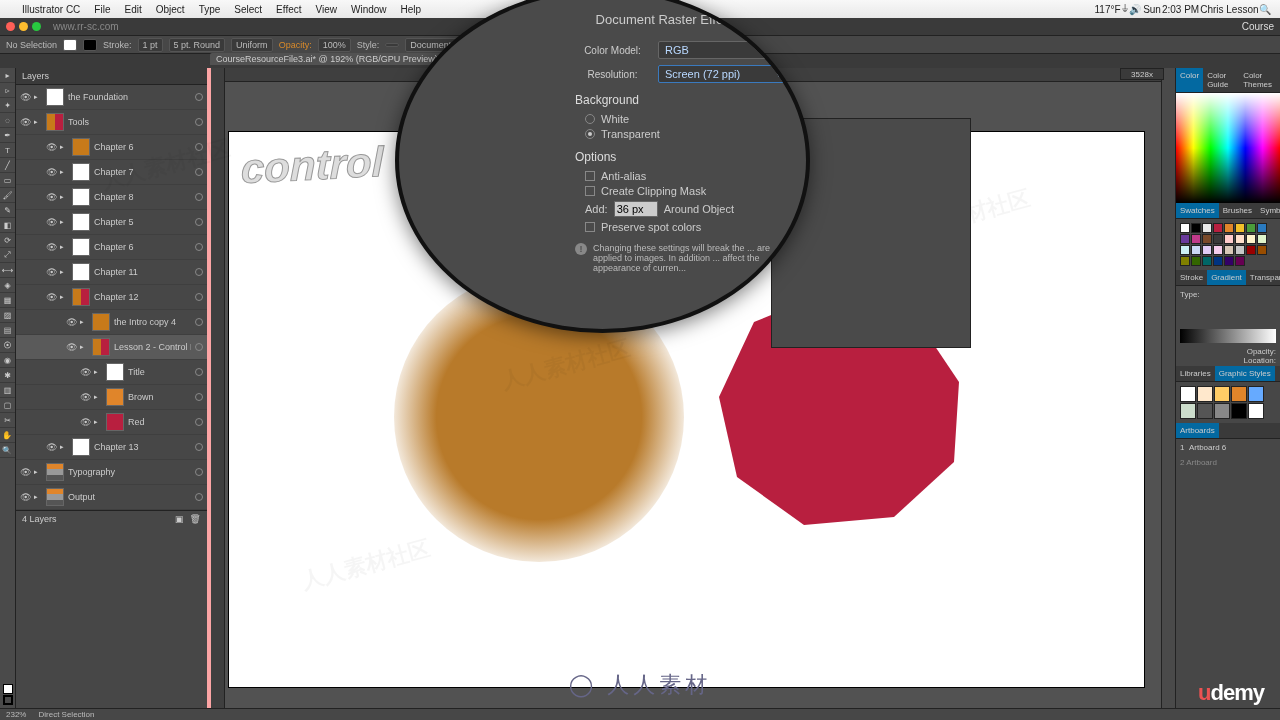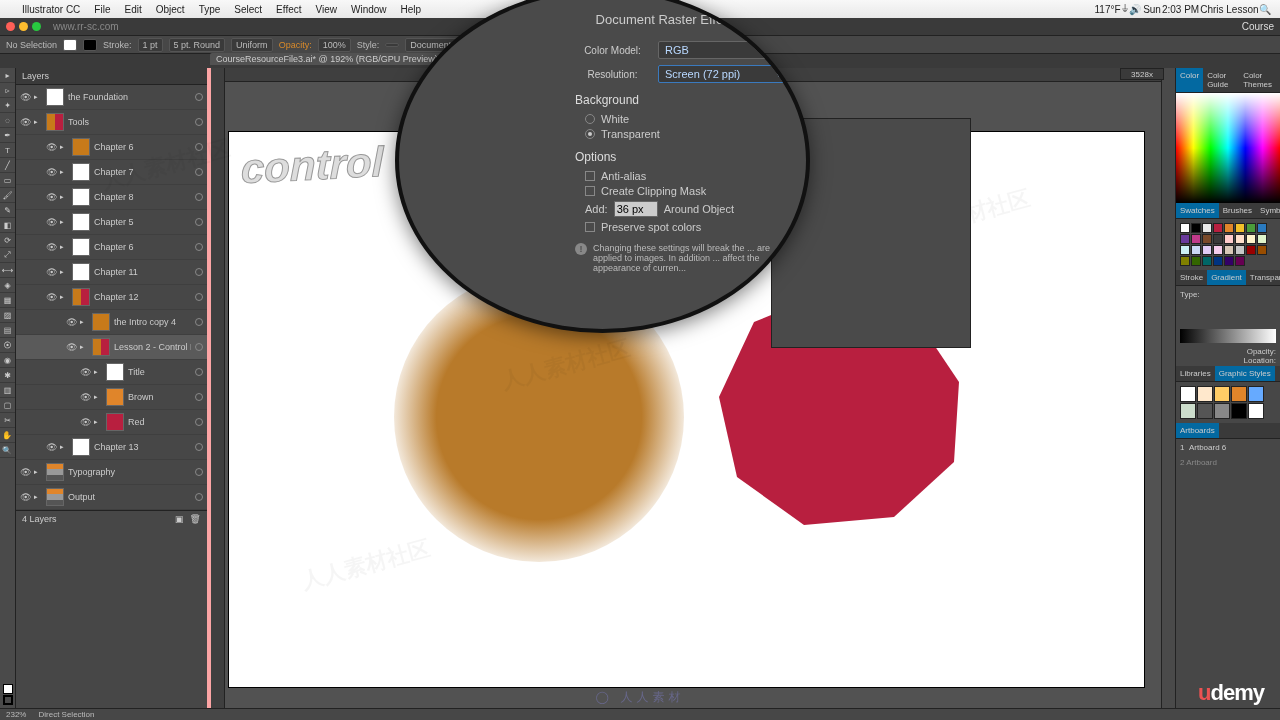--- a/index.html
+++ b/index.html
@@ -77,21 +77,21 @@
 .dlg-add{display:flex;align-items:center;gap:6px;font-size:11px;color:#ccc;margin:4px 0 4px 10px}
 .dlg-add input{width:44px;background:#ccc;border:1px solid #666;font-size:11px;padding:1px 2px}
 .dlg-warn{display:flex;gap:6px;font-size:9px;color:#bbb;margin-top:10px;padding-right:10px}
 .dlg-warn .ico{width:12px;height:12px;background:#888;border-radius:50%;flex-shrink:0;text-align:center;font-size:9px;line-height:12px;color:#333}
 .dialog-shadow{position:absolute;left:560px;top:50px;width:200px;height:230px;background:#4a4a4a;border:1px solid #222;z-index:40}
 
 
 .wm{position:absolute;font-size:22px;color:rgba(0,0,0,.04);font-weight:bold;transform:rotate(-15deg);pointer-events:none}
 .udemy{position:absolute;right:16px;bottom:14px;font-size:22px;font-weight:700;color:#fff;letter-spacing:-1px}
 .udemy .u{color:#ec5252}
-.rr-logo{position:absolute;left:50%;bottom:14px;transform:translateX(-50%);font-size:12px;color:#668;letter-spacing:4px}
+.rr-logo{position:absolute;left:50%;bottom:20px;transform:translateX(-50%);font-size:22px;color:#668;letter-spacing:4px}
 </style>
 </head>
 <body>
 
 <div class="mac-menubar">
   <span class="apple"></span>
   <span>Illustrator CC</span>
   <span>File</span>
   <span>Edit</span>
   <span>Object</span>

